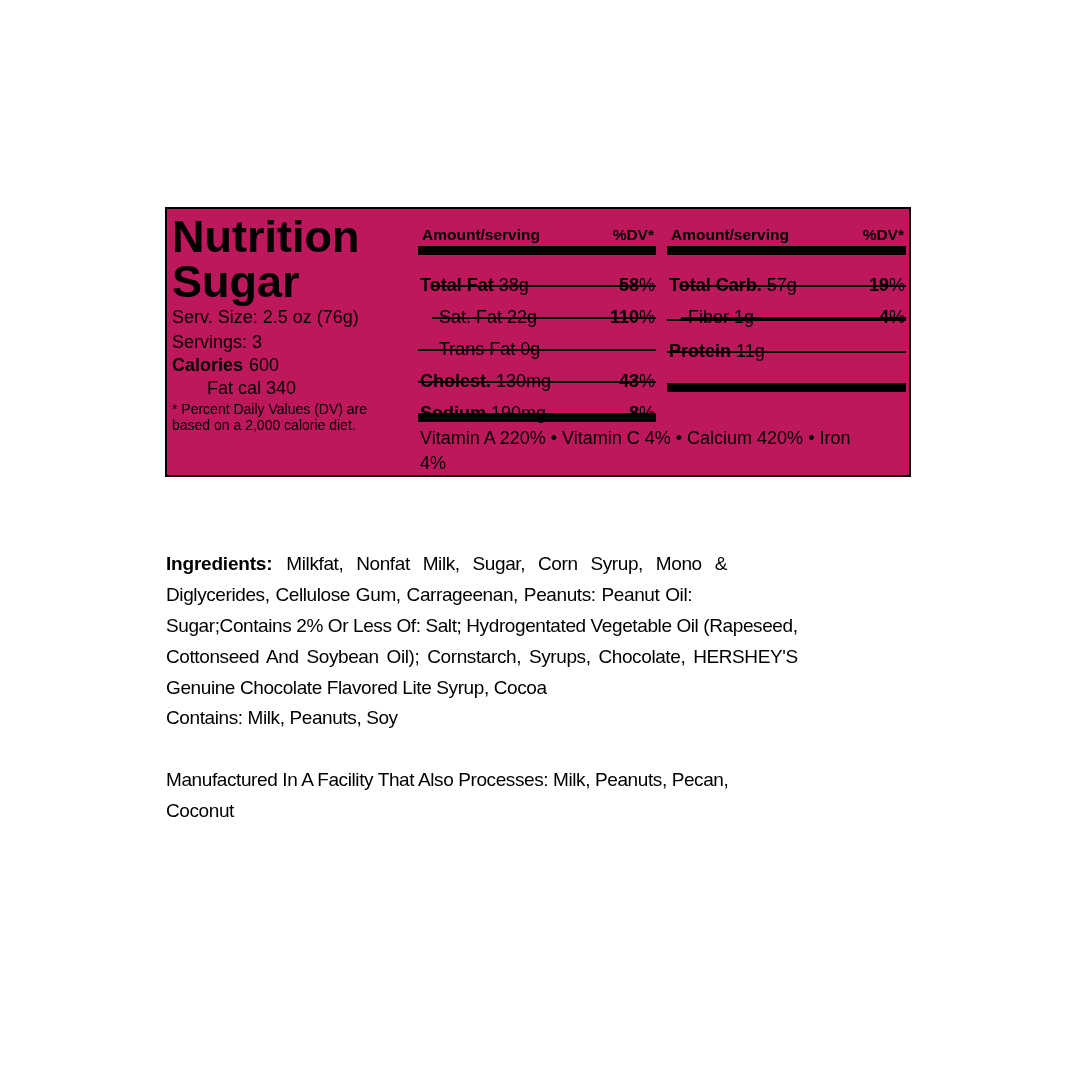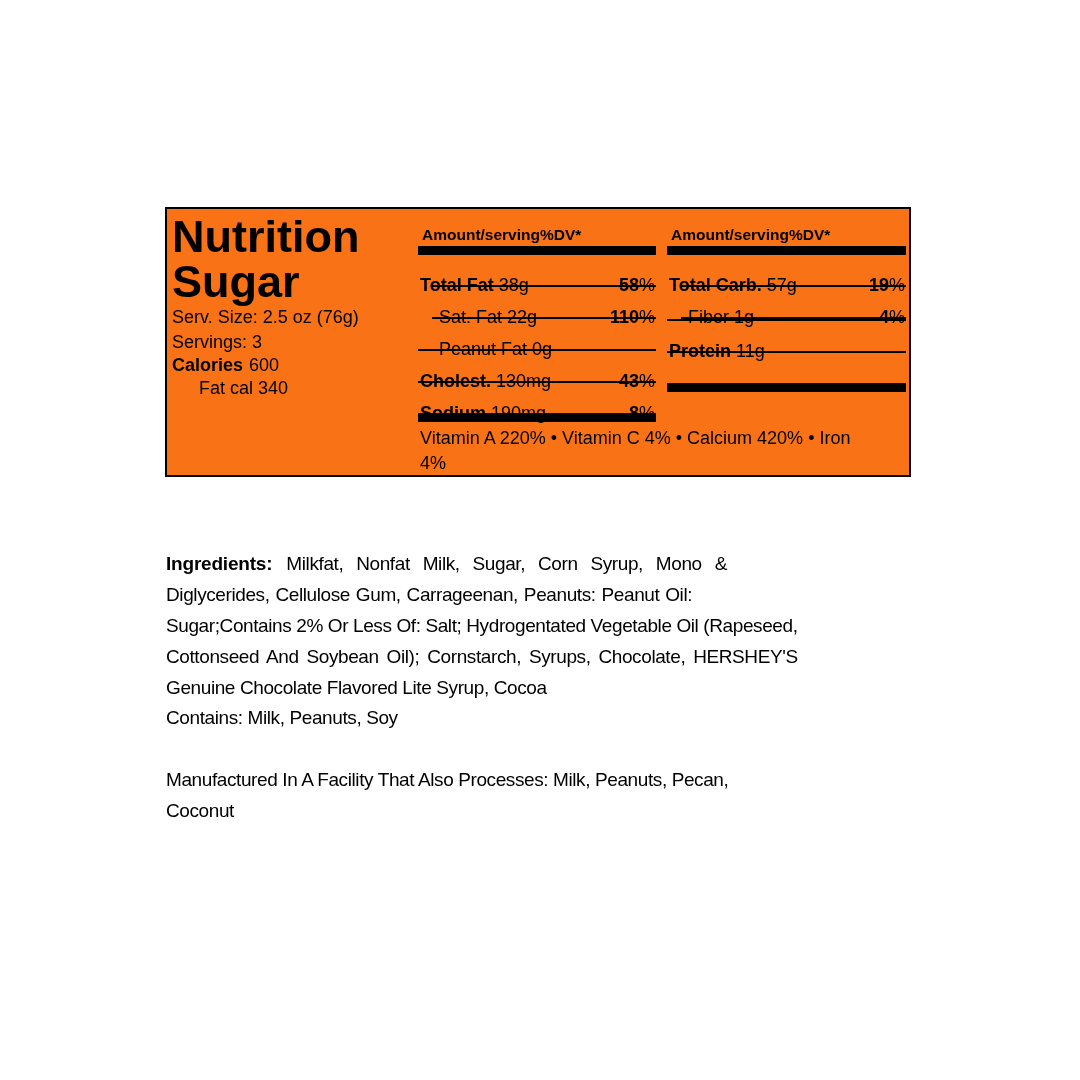--- a/index.html
+++ b/index.html
@@ -1,35 +1,35 @@
 <!DOCTYPE html>
 <html><head>
 <meta charset="utf-8">
 <style>
   html,body{margin:0;padding:0;background:#ffffff;}
   .canvas{position:relative;width:1080px;height:1080px;background:#fff;
           font-family:"Liberation Sans","DejaVu Sans",sans-serif;color:#000;}
 
   
   .nf-box{position:absolute;left:165px;top:207px;width:742px;height:266px;
-          border:2px solid #000;background:#f97316;}
+          border:2px solid #000;background:#be185d;}
 
   .nf-title{position:absolute;left:5px;top:5px;font-size:45px;line-height:45px;
             font-weight:bold;letter-spacing:0;}
   .nf-serv{position:absolute;left:5px;top:96px;font-size:18px;line-height:25px;}
   .nf-cal{position:absolute;left:5px;top:146px;font-size:18px;}
   .nf-cal b{margin-right:6px;}
-  .nf-fatcal{position:absolute;left:32px;top:169px;font-size:18px;}
+  .nf-fatcal{position:absolute;left:40px;top:169px;font-size:18px;}
   .nf-footnote{position:absolute;left:5px;top:192px;font-size:14px;line-height:16px;}
 
   .col{position:absolute;top:14px;}
   .col-mid{left:251px;width:238px;}
   .col-right{left:500px;width:239px;}
 
-  .col-head{display:flex;align-items:flex-start;
+  .col-head{display:flex;justify-content:space-between;align-items:flex-start;
             height:23px;padding:3px 2px 0 4px;box-sizing:border-box;
             font-size:15.5px;font-weight:bold;}
   .bar{height:9px;background:#000;}
   .nrow{display:flex;justify-content:space-between;align-items:flex-start;
         height:30px;padding:20px 1px 0 2px;box-sizing:border-box;font-size:18px;}
   .nrow .amt{margin-left:5px;}
   .nrow.ind{padding-left:21px;}
   .nrow .dv b{letter-spacing:0;}
   .rule{height:2px;background:#000;}
   .rule.ind{margin-left:14px;}
@@ -59,20 +59,24 @@
     <div class="nf-title">
       <div>Nutrition</div>
       <div>Sugar</div>
     </div>
     <div class="nf-serv">
       <div>Serv. Size: 2.5 oz (76g)</div>
       <div>Servings: 3</div>
     </div>
     <div class="nf-cal"><b>Calories</b><span>600</span></div>
     <div class="nf-fatcal">Fat cal 340</div>
+    <div class="nf-footnote">
+      <div>* Percent Daily Values (DV) are</div>
+      <div>based on a 2,000 calorie diet.</div>
+    </div>
 
     <div class="col col-mid">
       <div class="col-head">
         <span>Amount/serving</span>
         <span>%DV*</span>
       </div>
       <div class="bar"></div>
 
       <div class="nrow">
         <span><b>Total Fat</b><span class="amt">38g</span></span>
@@ -80,21 +84,21 @@
       </div>
       <div class="rule ind"></div>
 
       <div class="nrow ind">
         <span><span>Sat. Fat</span><span class="amt">22g</span></span>
         <span class="dv"><b>110</b><span>%</span></span>
       </div>
       <div class="rule ind"></div>
 
       <div class="nrow ind">
-        <span><span>Peanut Fat</span><span class="amt">0g</span></span>
+        <span><span>Trans Fat</span><span class="amt">0g</span></span>
         <span class="dv"><b></b><span></span></span>
       </div>
       <div class="rule"></div>
 
       <div class="nrow">
         <span><b>Cholest.</b><span class="amt">130mg</span></span>
         <span class="dv"><b>43</b><span>%</span></span>
       </div>
       <div class="rule"></div>
 

